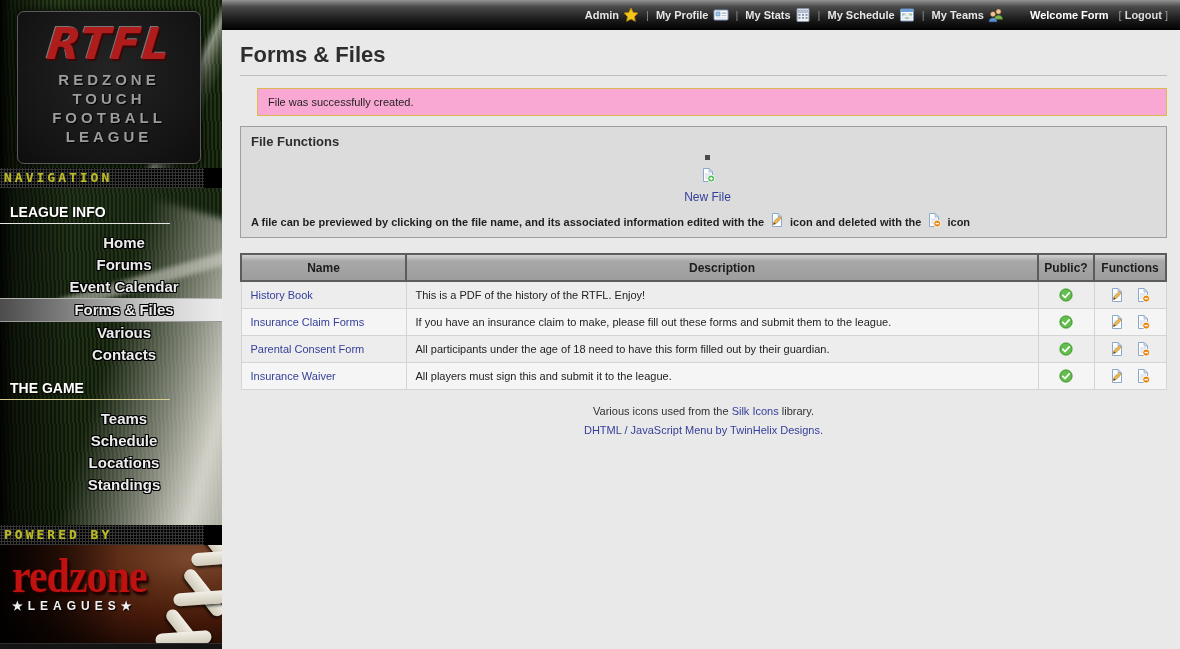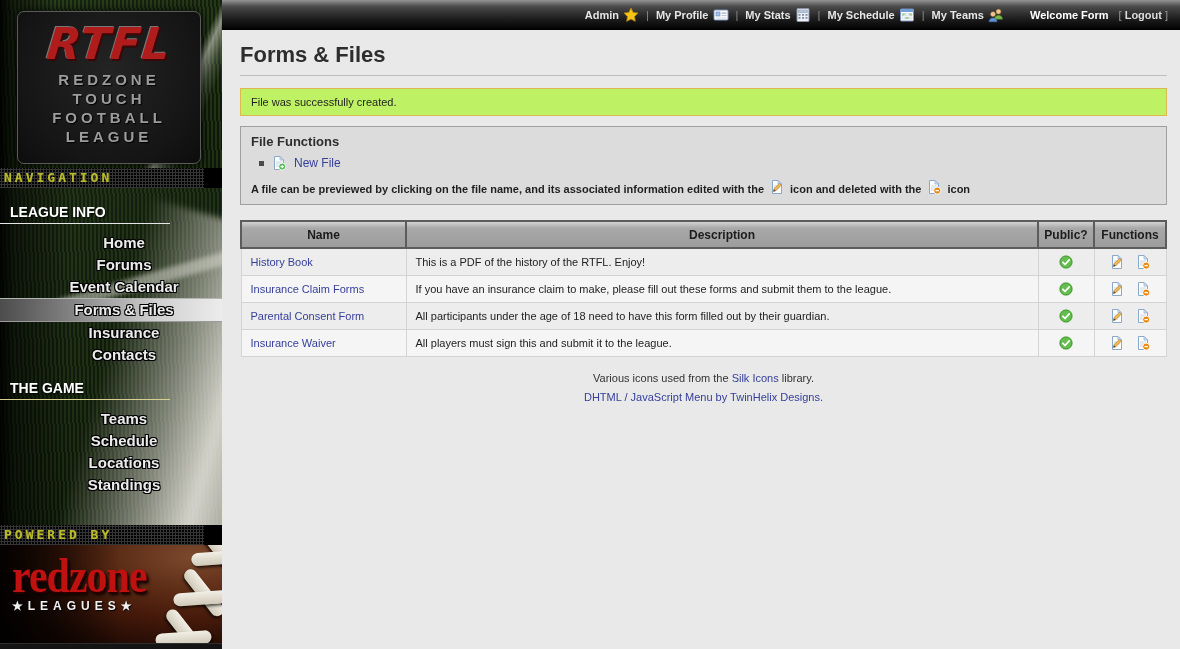--- a/index.html
+++ b/index.html
@@ -83,25 +83,25 @@
   .tb-sep { color:#8a8a8a; margin:0 7px; font-weight:normal; }
   .tb-icon { width:16px; height:16px; display:inline-block; }
   .tb-welcome { color:#fff; margin-left:26px; }
   .tb-logout-wrap { margin-left:10px; color:#9a9a9a; font-weight:normal; }
   .tb-logout { color:#dcdcdc; font-weight:bold; cursor:pointer; margin:8px 3px; }
 
   .content { padding:8px 13px 0 18px; }
   .page-title { font-size:22px; font-weight:bold; color:#2d2d2d; margin:4px 0 7px; }
   .title-rule { border:none; border-top:1px solid #bdbdbd; margin-bottom:12px; }
 
-  .flash { background:#bef264; border:1px solid #D9B950; padding:7px 10px; font-size:11px; color:#1f1f1f; margin-bottom:10px; }
+  .flash { background:#f9a8d4; border:1px solid #D9B950; padding:7px 10px; font-size:11px; color:#1f1f1f; margin-bottom:10px;margin-left:17px; }
 
   .filefunc { background:#DCDCDC; border:1px solid #9f9f9f; padding:7px 10px 9px; margin-bottom:15px; }
   .filefunc-title { font-size:13px; font-weight:bold; color:#2d2d2d; margin-bottom:6px; }
-  .newfile-row { display:flex; align-items:center; gap:7px; margin:0 0 8px 8px; }
+  .newfile-row { display:flex; align-items:center; gap:7px; margin:0 0 8px 8px;flex-direction:column; }
   .sq-bullet { width:5px; height:5px; background:#4a4a4a; flex:0 0 5px; }
   .icon-16 { width:16px; height:16px; display:inline-block; vertical-align:middle; }
   .link { color:#36409A; text-decoration:none; cursor:pointer; }
   .newfile-link { font-size:12px; }
   .hint { font-size:11px; color:#1f1f1f; display:flex; align-items:flex-end; gap:5px; flex-wrap:wrap;font-weight:bold; }
 
   table.files { width:100%; border-collapse:collapse; font-size:11px; margin-bottom:0; }
   table.files th { background:linear-gradient(#d2d2d2 0%, #a8a8a8 25%, #9d9d9d 100%);
     border:2px solid #5c5c5c; color:#1c1c1c; font-size:12px; height:27px; font-weight:bold; }
   table.files td { border:1px solid #d4d4d4; padding:5px 9px; color:#222; background:#EDEDED; height:24px; }
@@ -133,21 +133,21 @@
 
   <div class="dot-header nav-header">NAVIGATION</div>
 
   <div class="menu-area">
     <div class="menu-inner" id="menu-inner">
         <div class="menu-section-header">LEAGUE INFO</div>
         <a class="menu-item">Home</a>
         <a class="menu-item">Forums</a>
         <a class="menu-item">Event Calendar</a>
         <a class="menu-item selected">Forms &amp; Files</a>
-        <a class="menu-item">Insurance</a>
+        <a class="menu-item">Various</a>
         <a class="menu-item">Contacts</a>
         <div class="menu-section-header game">THE GAME</div>
         <a class="menu-item">Teams</a>
         <a class="menu-item">Schedule</a>
         <a class="menu-item">Locations</a>
         <a class="menu-item">Standings</a>
       </div>
   </div>
 
   <div class="dot-header pow-header">POWERED BY</div>

